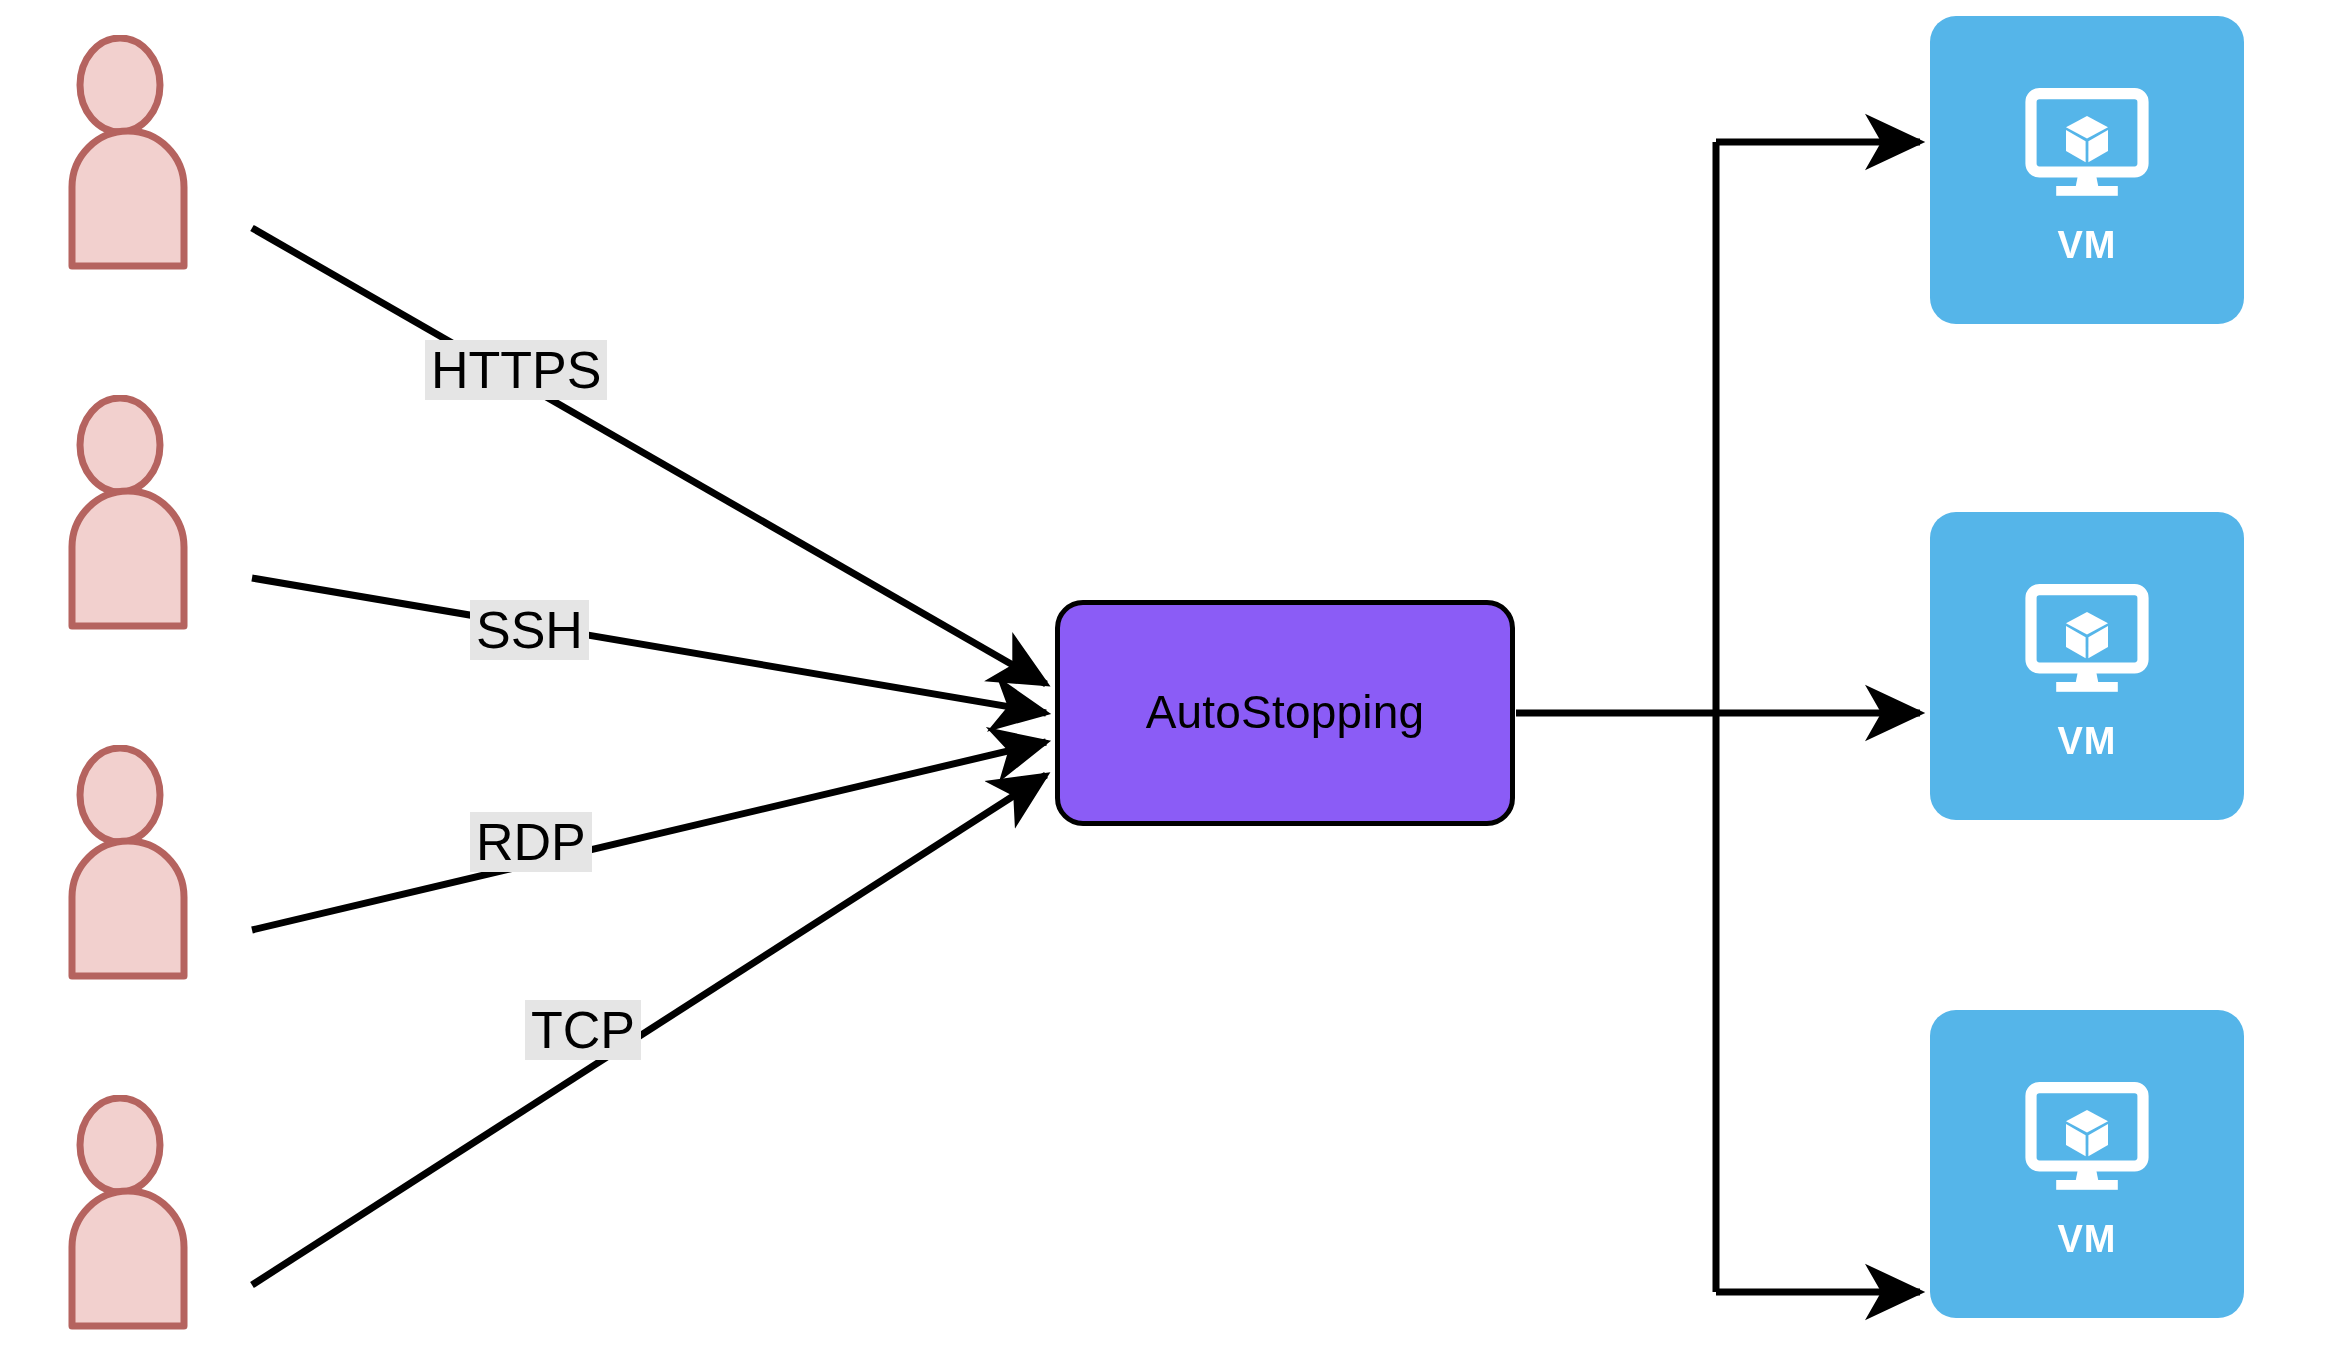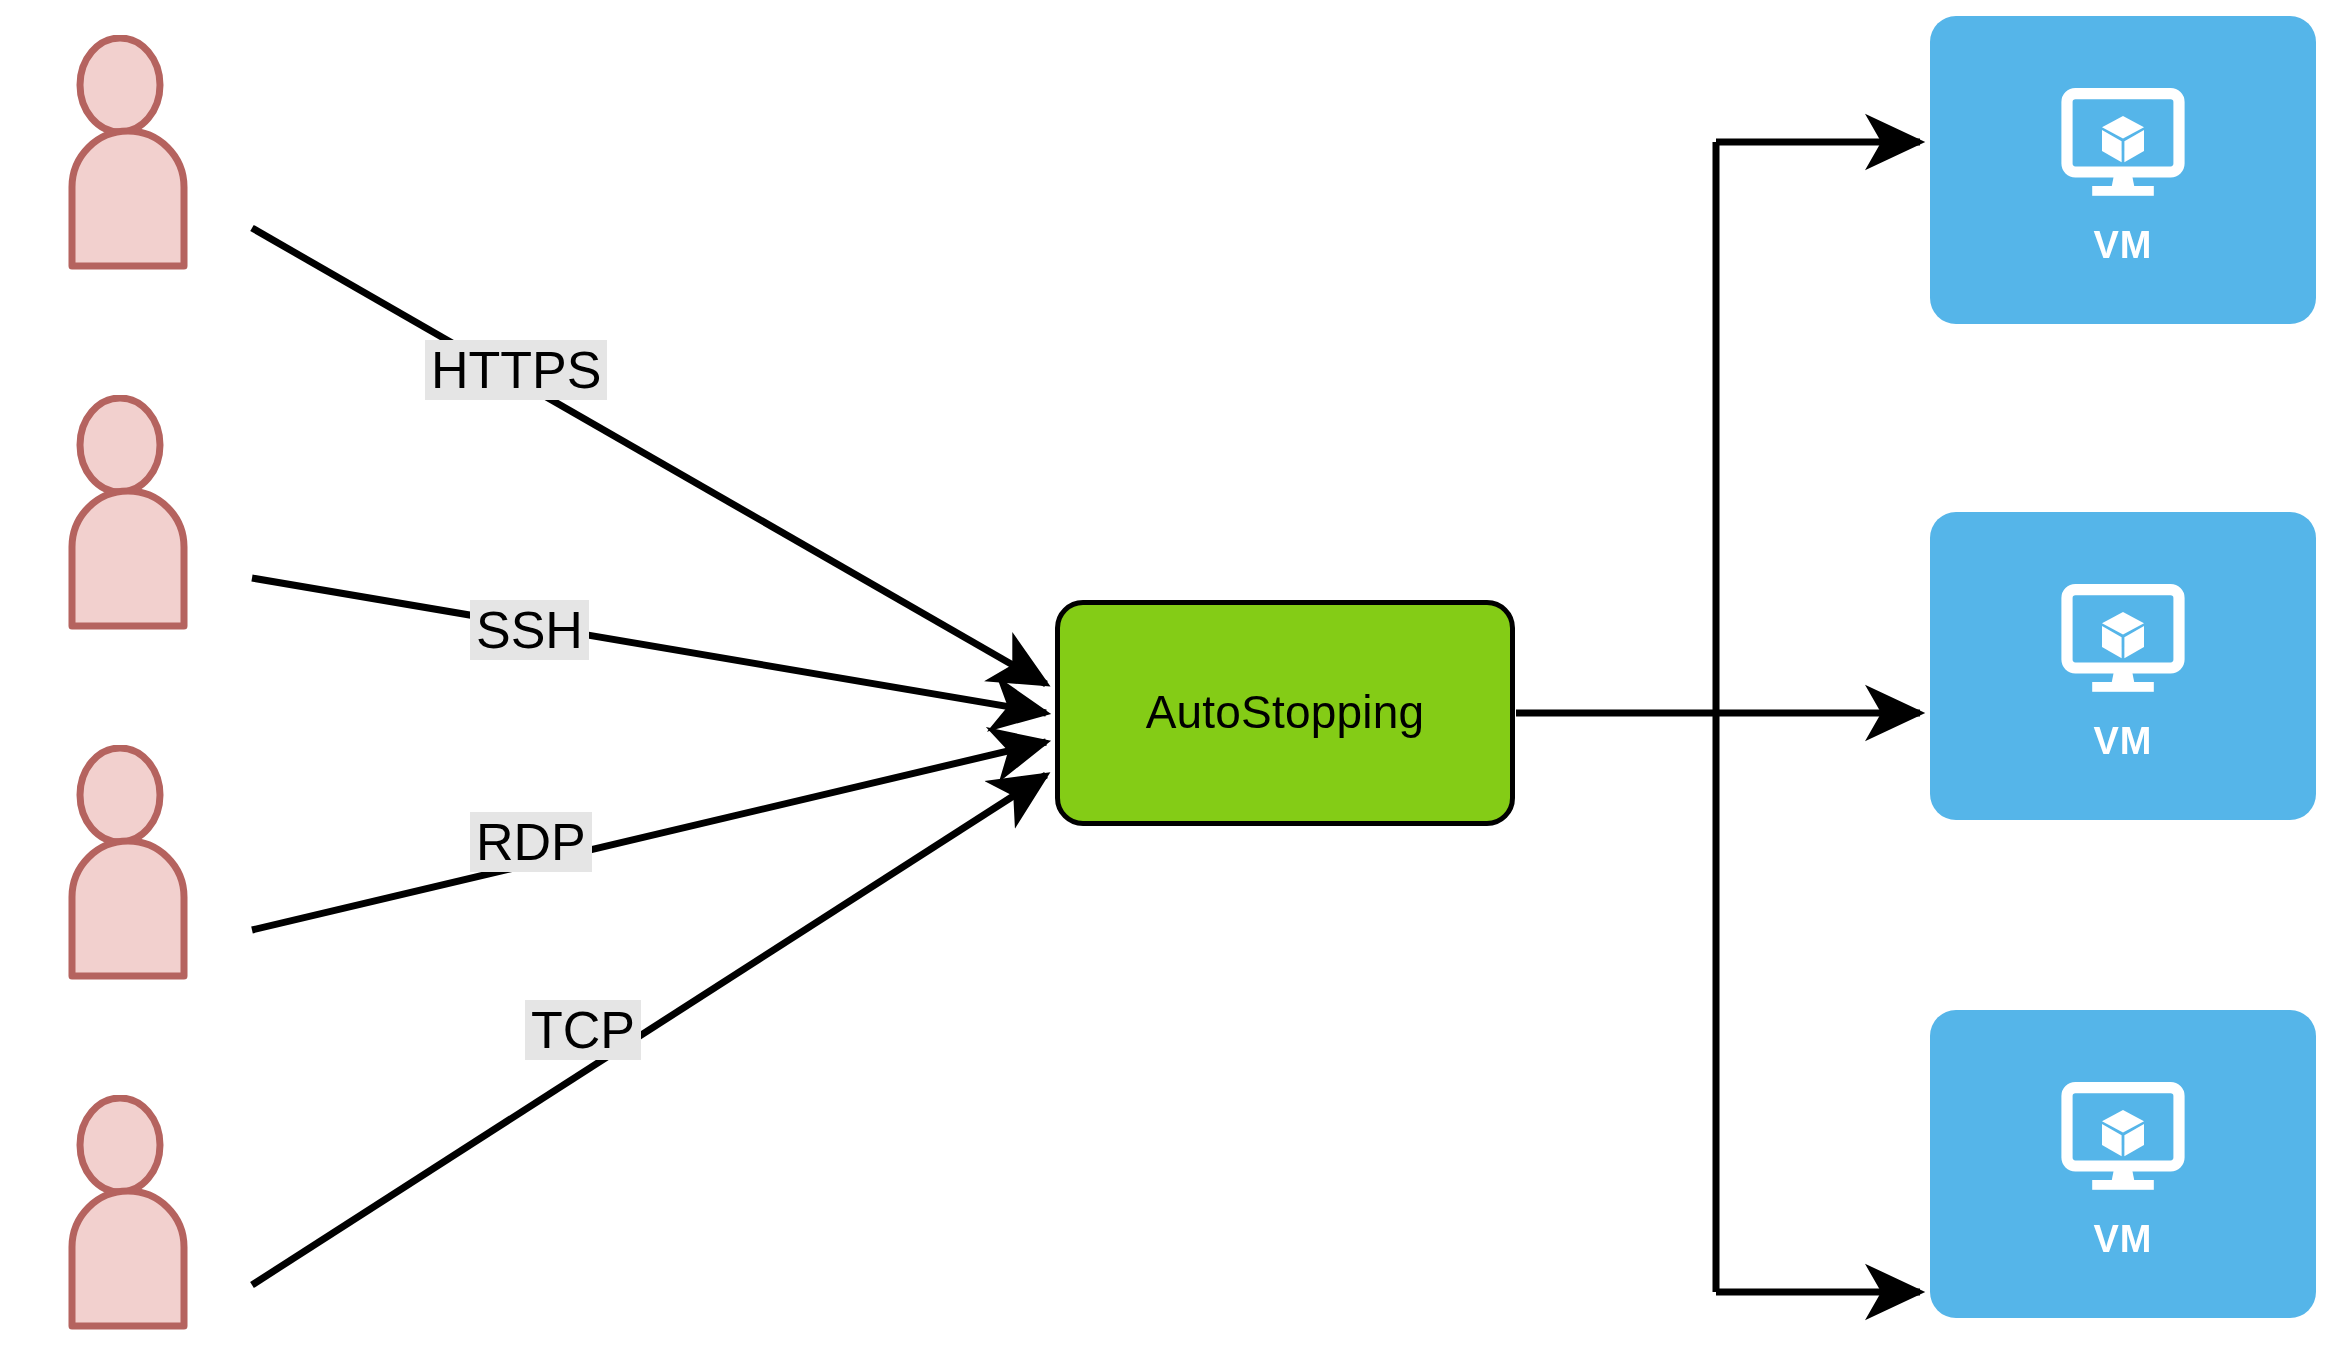--- a/index.html
+++ b/index.html
@@ -28,38 +28,38 @@
     position: absolute;
     width: 160px;
     height: 235px;
   }
   .proxy-box {
     position: absolute;
     left: 1055px;
     top: 600px;
     width: 460px;
     height: 226px;
-    background: #84cc16;
+    background: #8b5cf6;
     border: 5px solid #000000;
     border-radius: 28px;
     box-sizing: border-box;
     display: flex;
     align-items: center;
     justify-content: center;
   }
   .proxy-label {
     font-size: 46px;
     line-height: 1.2;
     color: #000000;
     text-align: center;
     letter-spacing: 0.2px;
   }
   .vm-box {
     position: absolute;
-    width: 386px;
+    width: 314px;
     height: 308px;
     background: #55b5e9;
     border-radius: 26px;
     display: flex;
     flex-direction: column;
     align-items: center;
     justify-content: center;
   }
   .vm-icon {
     width: 140px;

